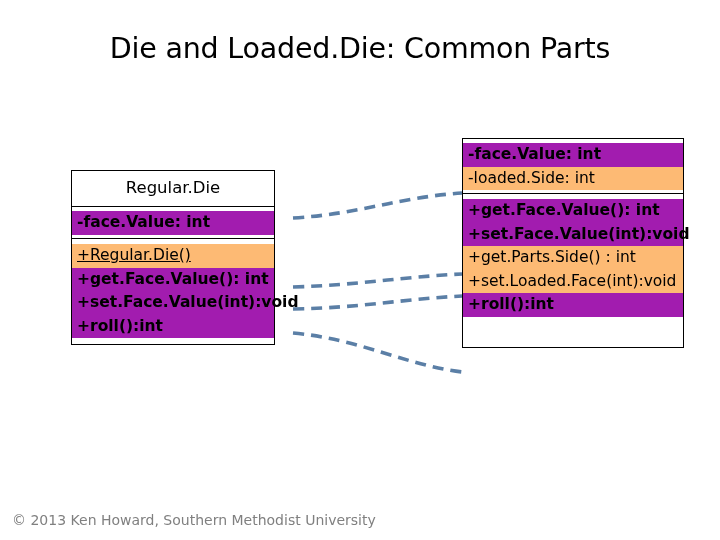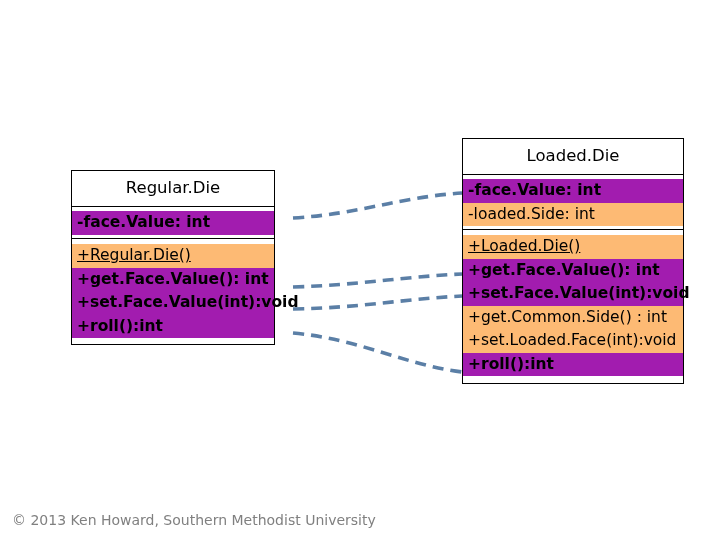--- a/index.html
+++ b/index.html
@@ -110,20 +110,21 @@
     line-height: 13px;
     color: #808080;
     white-space: nowrap;
   }
 </style>
 </head>
 <body>
 
 <div id="slide">
 
+  <div id="title">Die and Loaded.Die: Common Parts</div>
 
   <svg id="connectors" viewBox="0 0 720 540" width="720" height="540">
 
     <path d="M 293 218 C 360 214, 400 197, 462 193" fill="none" stroke="#5b7fa6" stroke-width="3.6" stroke-dasharray="11 7" stroke-linecap="butt"></path>
 
     <path d="M 293 287 C 360 285, 400 277, 462 274" fill="none" stroke="#5b7fa6" stroke-width="3.6" stroke-dasharray="11 7" stroke-linecap="butt"></path>
 
     <path d="M 293 309 C 360 308, 402 299, 462 296" fill="none" stroke="#5b7fa6" stroke-width="3.6" stroke-dasharray="11 7" stroke-linecap="butt"></path>
 
     <path d="M 293 333 C 360 339, 405 365, 462 372" fill="none" stroke="#5b7fa6" stroke-width="3.6" stroke-dasharray="11 7" stroke-linecap="butt"></path>
@@ -144,36 +145,30 @@
         <span class="ctor-name">+Regular.Die()</span>
       </div>
       <div class="uml-row hl">+get.Face.Value(): int</div>
       <div class="uml-row hl">+set.Face.Value(int):void</div>
       <div class="uml-row hl">+roll():int</div>
     </div>
   </div>
 
   <div class="uml-box" id="box-loaded">
 
-    <div class="uml-compartment c-name">
-      <div class="uml-name">Loaded.Die</div>
-    </div>
 
     <div class="uml-compartment c-attrs">
       <div class="uml-row hl">-face.Value: int</div>
       <div class="uml-row">-loaded.Side: int</div>
     </div>
 
     <div class="uml-compartment c-ops last">
-      <div class="uml-row ctor">
-        <span class="ctor-name">+Loaded.Die()</span>
-      </div>
       <div class="uml-row hl">+get.Face.Value(): int</div>
       <div class="uml-row hl">+set.Face.Value(int):void</div>
-      <div class="uml-row">+get.Common.Side() : int</div>
+      <div class="uml-row">+get.Parts.Side() : int</div>
       <div class="uml-row">+set.Loaded.Face(int):void</div>
       <div class="uml-row hl">+roll():int</div>
     </div>
   </div>
 
   <div id="footer">© 2013 Ken Howard, Southern Methodist University</div>
 
 </div>
 
 </body></html>

